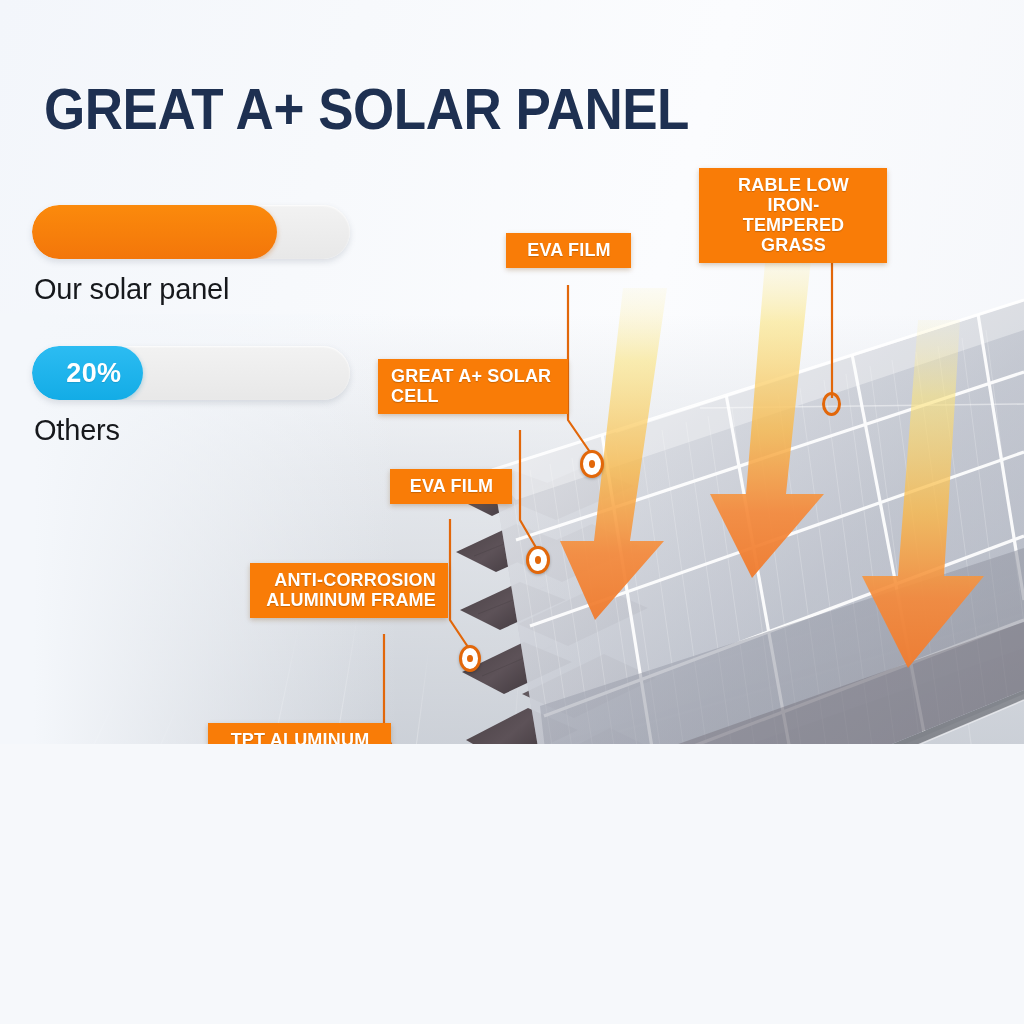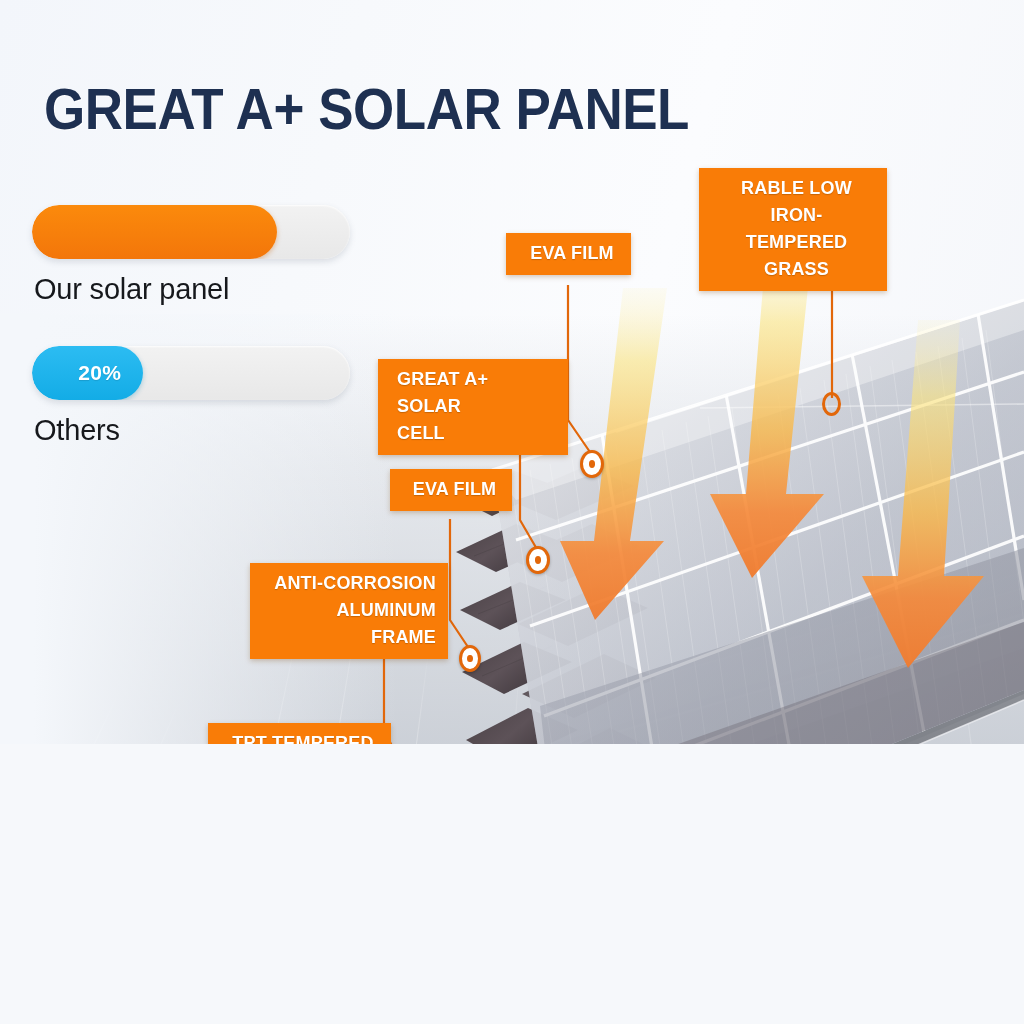--- a/index.html
+++ b/index.html
@@ -41,38 +41,38 @@
   }
   .bar-fill{
     position:absolute;left:0;top:0;bottom:0;border-radius:27px;
     display:flex;align-items:center;
   }
   .bar-fill.orange{background:linear-gradient(180deg,#fb8a0c,#f3760a);
     box-shadow:0 2px 5px rgba(200,95,0,.35);}
   .bar-fill.blue{background:linear-gradient(180deg,#2cbcf2,#13ace6);
     box-shadow:0 2px 5px rgba(0,130,180,.3);}
   .bar-pct{
-    margin-left:auto;margin-right:22px;color:#ffffff;font-size:21px;font-weight:700;
+    margin-left:auto;margin-right:22px;color:#ffffff;font-size:27px;font-weight:700;
     letter-spacing:.3px;text-shadow:0 1px 1px rgba(0,0,0,.12);
   }
   .bar-caption{
     margin:14px 0 40px 2px;font-size:29px;color:#16181c;font-weight:400;
     letter-spacing:-.2px;
   }
 
   
   .callout{
     position:absolute;
     background:#f97c07;
     color:#ffffff;
     font-weight:700;
     font-size:18px;
-    line-height:27px;
+    line-height:20px;
     letter-spacing:.2px;
-    padding:7px 12px 8px 19px;
+    padding:7px 12px 8px 13px;
     box-shadow:0 2px 5px rgba(120,70,10,.28);
     text-shadow:0 1px 1px rgba(140,70,0,.45);
     white-space:pre-line;
     box-sizing:border-box;
   }
   .marker{position:absolute;}
   .marker-disc{
     width:100%;height:100%;border-radius:50%;
     background:#ffffff;
     border:3px solid #e2670a;
@@ -367,15 +367,15 @@
   <div class="callout" style="left:506px;top:233px;width:125px;text-align:center;">EVA FILM</div>
 
   <div class="callout" style="left:378px;top:359px;width:190px;text-align:left;">GREAT A+ SOLAR
 CELL</div>
 
   <div class="callout" style="left:390px;top:469px;width:122px;text-align:center;">EVA FILM</div>
 
   <div class="callout" style="left:250px;top:563px;width:198px;text-align:right;">ANTI-CORROSION
 ALUMINUM FRAME</div>
 
-  <div class="callout" style="left:208px;top:723px;width:183px;text-align:center;">TPT TEMPERED</div>
+  <div class="callout" style="left:208px;top:723px;width:183px;text-align:center;">TPT ALUMINUM</div>
 
 </div>
 
 </body></html>

